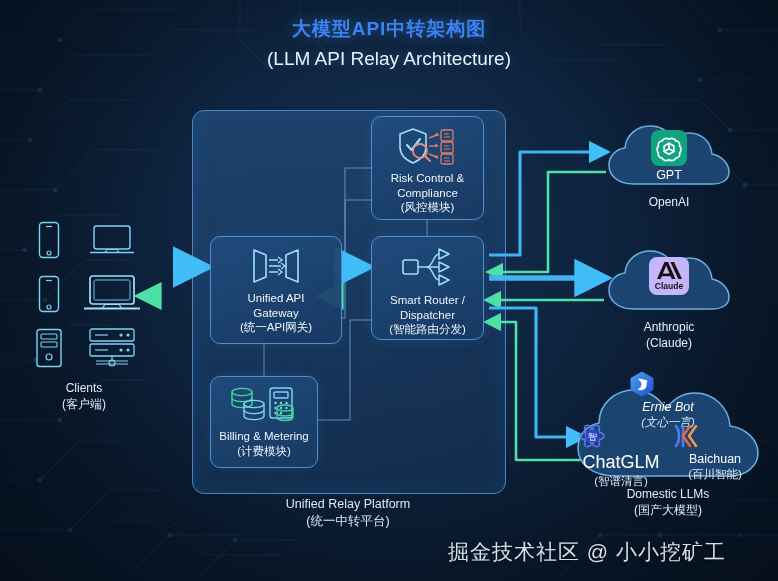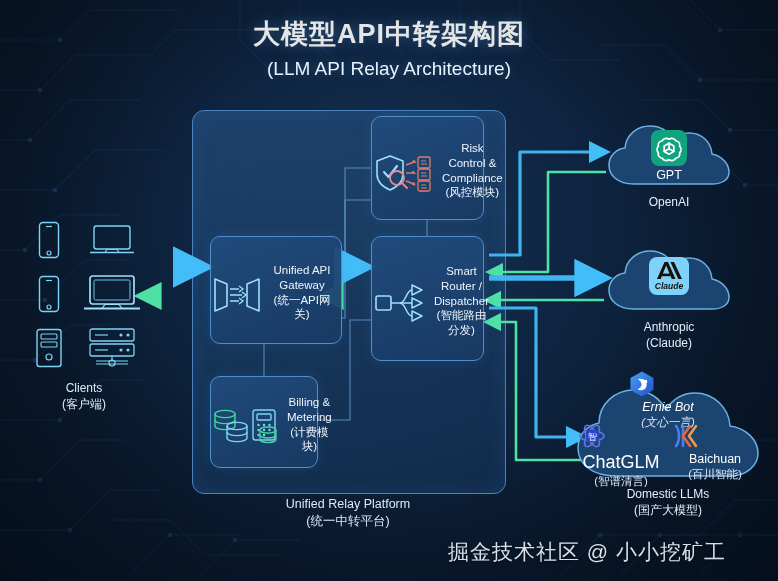--- a/index.html
+++ b/index.html
@@ -20,21 +20,21 @@
   }
   .bg-circuit{position:absolute;inset:0;opacity:.5;}
   .bg-vig{
     position:absolute;inset:0;
     background:radial-gradient(ellipse at 50% 45%, rgba(0,0,0,0) 45%, rgba(3,10,20,.55) 100%);
   }
 
   
   .title-wrap{position:absolute;left:0;right:0;top:16px;text-align:center;}
   .title-cn{
-    font-size:27px;font-weight:700;letter-spacing:1px;color:#e5e5e5;
+    font-size:19px;font-weight:700;letter-spacing:1px;color:#3b82f6;
     text-shadow:0 0 14px rgba(110,190,255,.35);
   }
   .title-en{
     margin-top:6px;font-size:19px;color:#e8f1fb;font-weight:400;
     text-shadow:0 0 10px rgba(110,190,255,.25);
   }
 
   
   .platform{
     position:absolute;left:192px;top:110px;width:312px;height:382px;
@@ -45,32 +45,32 @@
   .platform-caption{
     position:absolute;left:192px;top:496px;width:312px;text-align:center;
     font-size:12.5px;line-height:1.35;color:#dce9f7;
   }
 
   
   .module{
     position:absolute;border:1px solid #4f8ecb;border-radius:10px;
     background:linear-gradient(160deg,rgba(33,76,126,.92) 0%,rgba(24,58,100,.92) 100%);
     box-shadow:0 0 12px rgba(60,140,210,.18);
-    display:flex;flex-direction:row;align-items:center;justify-content:flex-start;
+    display:flex;flex-direction:column;align-items:center;justify-content:flex-start;
     box-sizing:border-box;
   }
   .module .m-icon{margin-top:9px;}
   .module .m-label{
     margin-top:5px;text-align:center;font-size:11.5px;line-height:1.28;color:#eef5fc;padding:0 4px;
   }
   .module .m-label .cn{display:block;}
 
   #gateway{left:210px;top:236px;width:132px;height:108px;}
   #risk{left:371px;top:116px;width:113px;height:104px;}
-  #router{left:371px;top:236px;width:113px;height:125px;}
+  #router{left:371px;top:236px;width:113px;height:104px;}
   #billing{left:210px;top:376px;width:108px;height:92px;}
 
   
   .clients{position:absolute;left:24px;top:214px;width:120px;}
   .client-grid{display:grid;grid-template-columns:48px 62px;grid-auto-rows:52px;gap:2px 8px;justify-content:center;align-items:center;}
   .client-cell{display:flex;align-items:center;justify-content:center;}
   .clients-label{margin-top:6px;text-align:center;font-size:12px;line-height:1.35;color:#dfeaf7;}
 
   
   .cloud-node{position:absolute;}
@@ -404,21 +404,21 @@
     <div class="cloud-label" style="margin-top:4px;">
       <div>OpenAI</div>
     </div>
   </div>
 
   <div class="cloud-node" id="anthropic-node">
     <svg width="130" height="72" viewBox="0 0 130 72">
       <path d="M30 66 C13 66 5 57 5 47 C5 38 12 31 21 30 C22 17 33 8 46 8 C56 8 64 13 69 21
                C73 17 79 15 85 15 C98 15 107 24 108 36 C118 38 125 46 125 54 C125 62 118 66 108 66 Z" fill="#1d4673" stroke="#6fb6e8" stroke-width="1.5" stroke-linejoin="round" opacity=".97"></path>
     </svg>
-    <div class="brand-tile" style="left:45px;top:14px;width:40px;height:38px;background:#7dd3fc;font-style:italic;">
+    <div class="brand-tile" style="left:45px;top:14px;width:40px;height:38px;background:#c4b5fd;">
       <svg width="30" height="19" viewBox="0 0 30 19">
         <path d="M3 18 L10.5 1 L14 1 L21.5 18 L17.8 18 L12.2 4.6 L6.7 18 Z" fill="#1a1008"></path>
         <path d="M7.5 12.6 h9.2 v2.6 h-9.2 Z" fill="#1a1008"></path>
         <path d="M20 1 L28 18 L24.3 18 L16.4 1 Z" fill="#1a1008"></path>
       </svg>
       <div style="font-size:8.5px;color:#1a1008;font-weight:600;margin-top:1px;">Claude</div>
     </div>
     <div class="cloud-label" style="margin-top:4px;">
       <div>Anthropic</div>
       <div>(Claude)</div>

